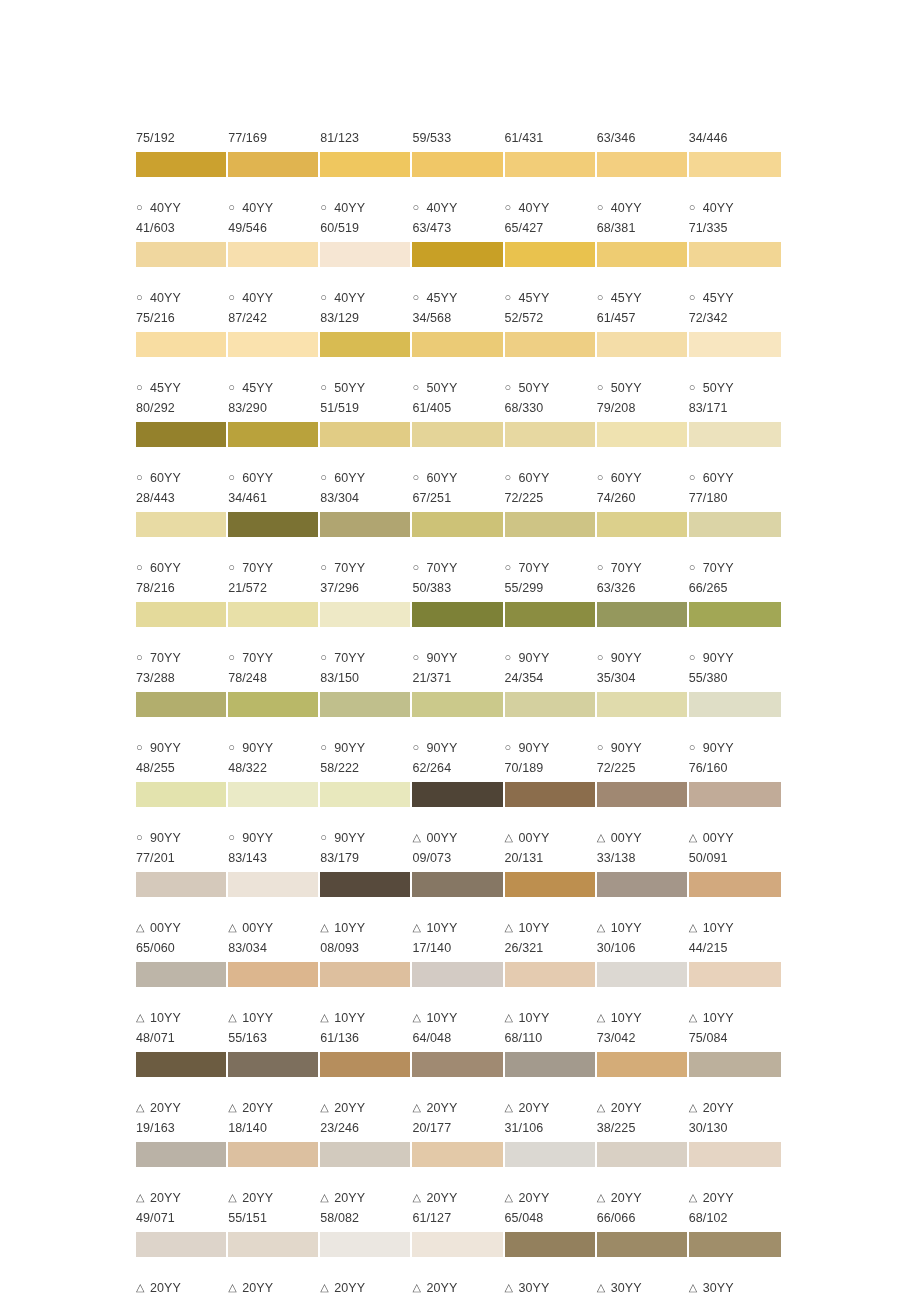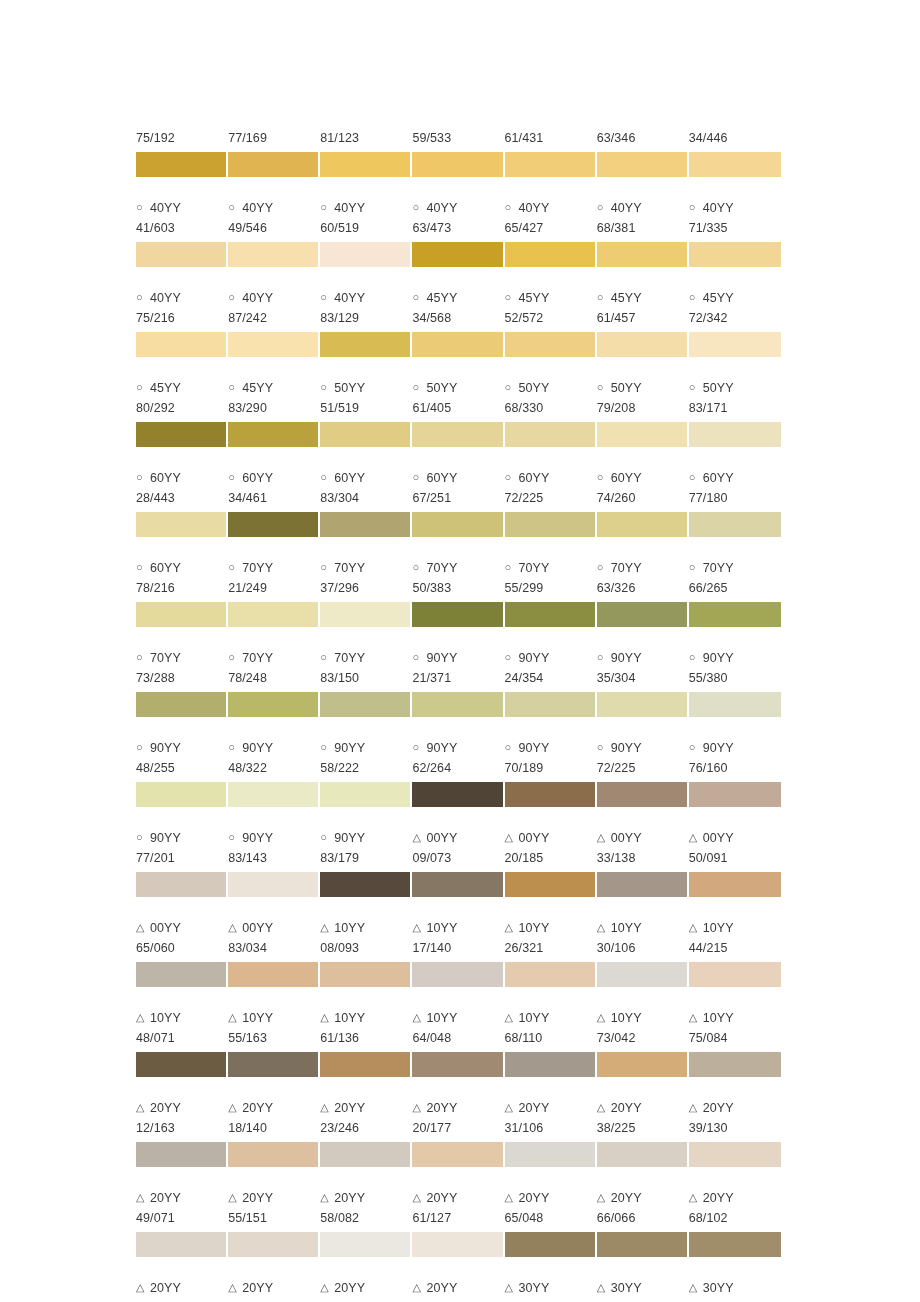--- a/index.html
+++ b/index.html
@@ -289,21 +289,21 @@
       <div class="swatch" style="background-color: rgb(219, 212, 166);"></div>
     </div>
     <div class="spacer"></div>
     <div class="band label-row">
       <div class="cell">
         <div class="label-line"><span class="sym">○</span><span class="code">60YY</span></div>
         <div class="label-line plain">78/216</div>
       </div>
       <div class="cell">
         <div class="label-line"><span class="sym">○</span><span class="code">70YY</span></div>
-        <div class="label-line plain">21/249</div>
+        <div class="label-line plain">21/572</div>
       </div>
       <div class="cell">
         <div class="label-line"><span class="sym">○</span><span class="code">70YY</span></div>
         <div class="label-line plain">37/296</div>
       </div>
       <div class="cell">
         <div class="label-line"><span class="sym">○</span><span class="code">70YY</span></div>
         <div class="label-line plain">50/383</div>
       </div>
       <div class="cell">
@@ -421,21 +421,21 @@
       <div class="cell">
         <div class="label-line"><span class="sym">○</span><span class="code">90YY</span></div>
         <div class="label-line plain">83/179</div>
       </div>
       <div class="cell">
         <div class="label-line"><span class="sym">△</span><span class="code">00YY</span></div>
         <div class="label-line plain">09/073</div>
       </div>
       <div class="cell">
         <div class="label-line"><span class="sym">△</span><span class="code">00YY</span></div>
-        <div class="label-line plain">20/185</div>
+        <div class="label-line plain">20/131</div>
       </div>
       <div class="cell">
         <div class="label-line"><span class="sym">△</span><span class="code">00YY</span></div>
         <div class="label-line plain">33/138</div>
       </div>
       <div class="cell">
         <div class="label-line"><span class="sym">△</span><span class="code">00YY</span></div>
         <div class="label-line plain">50/091</div>
       </div>
     </div>
@@ -525,21 +525,21 @@
       <div class="swatch" style="background-color: rgb(182, 142, 93);"></div>
       <div class="swatch" style="background-color: rgb(160, 138, 114);"></div>
       <div class="swatch" style="background-color: rgb(163, 154, 141);"></div>
       <div class="swatch" style="background-color: rgb(212, 172, 120);"></div>
       <div class="swatch" style="background-color: rgb(188, 176, 156);"></div>
     </div>
     <div class="spacer"></div>
     <div class="band label-row">
       <div class="cell">
         <div class="label-line"><span class="sym">△</span><span class="code">20YY</span></div>
-        <div class="label-line plain">12/163</div>
+        <div class="label-line plain">19/163</div>
       </div>
       <div class="cell">
         <div class="label-line"><span class="sym">△</span><span class="code">20YY</span></div>
         <div class="label-line plain">18/140</div>
       </div>
       <div class="cell">
         <div class="label-line"><span class="sym">△</span><span class="code">20YY</span></div>
         <div class="label-line plain">23/246</div>
       </div>
       <div class="cell">
@@ -549,21 +549,21 @@
       <div class="cell">
         <div class="label-line"><span class="sym">△</span><span class="code">20YY</span></div>
         <div class="label-line plain">31/106</div>
       </div>
       <div class="cell">
         <div class="label-line"><span class="sym">△</span><span class="code">20YY</span></div>
         <div class="label-line plain">38/225</div>
       </div>
       <div class="cell">
         <div class="label-line"><span class="sym">△</span><span class="code">20YY</span></div>
-        <div class="label-line plain">39/130</div>
+        <div class="label-line plain">30/130</div>
       </div>
     </div>
     <div class="swatch-row">
       <div class="swatch" style="background-color: rgb(186, 178, 166);"></div>
       <div class="swatch" style="background-color: rgb(220, 192, 160);"></div>
       <div class="swatch" style="background-color: rgb(210, 202, 190);"></div>
       <div class="swatch" style="background-color: rgb(227, 201, 168);"></div>
       <div class="swatch" style="background-color: rgb(219, 216, 210);"></div>
       <div class="swatch" style="background-color: rgb(217, 208, 196);"></div>
       <div class="swatch" style="background-color: rgb(229, 213, 196);"></div>

